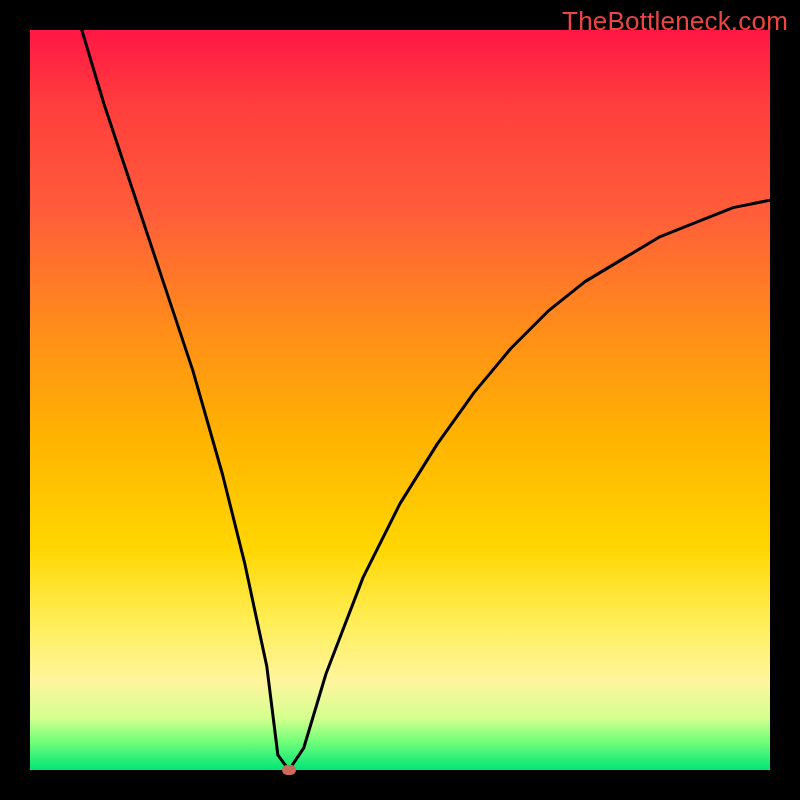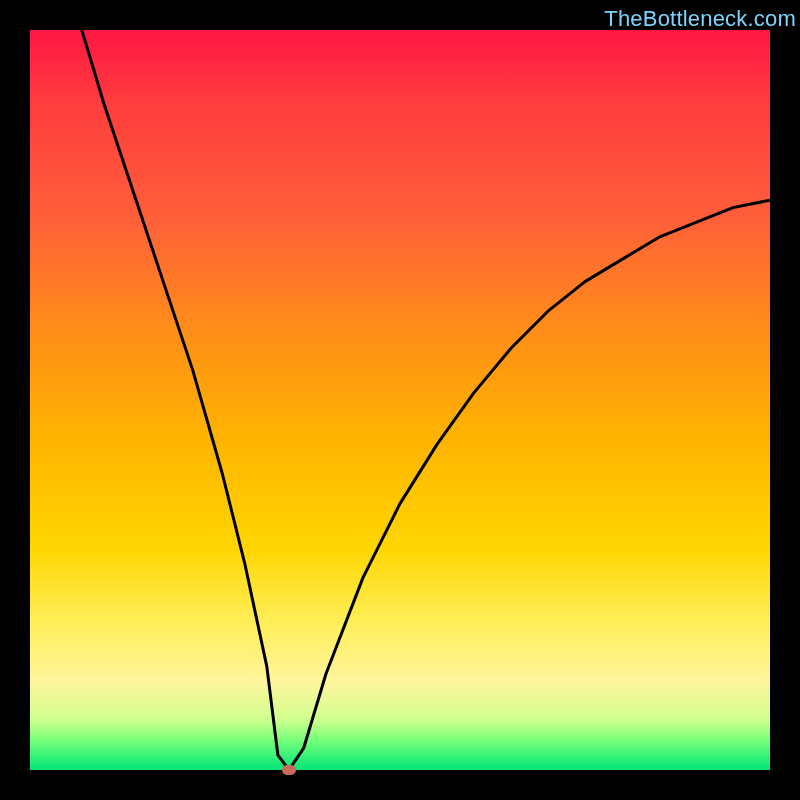--- a/index.html
+++ b/index.html
@@ -25,24 +25,24 @@
       #ffd600 70%,
       #ffee58 80%,
       #fff59d 88%,
       #d4ff8f 93%,
       #76ff7a 96%,
       #00e676 100%);
   }
   .watermark {
     position: absolute;
     top: 6px;
-    right: 4px;
+    right: 12px;
     font-family: Arial, Helvetica, sans-serif;
-    font-size: 22px;
-    color: #7dd3fc;
+    font-size: 26px;
+    color: #ef4444;
     letter-spacing: 0.2px;
     font-weight: 500;
   }
   svg.curve {
     position: absolute;
     left: 0;
     top: 0;
     width: 740px;
     height: 740px;
   }

